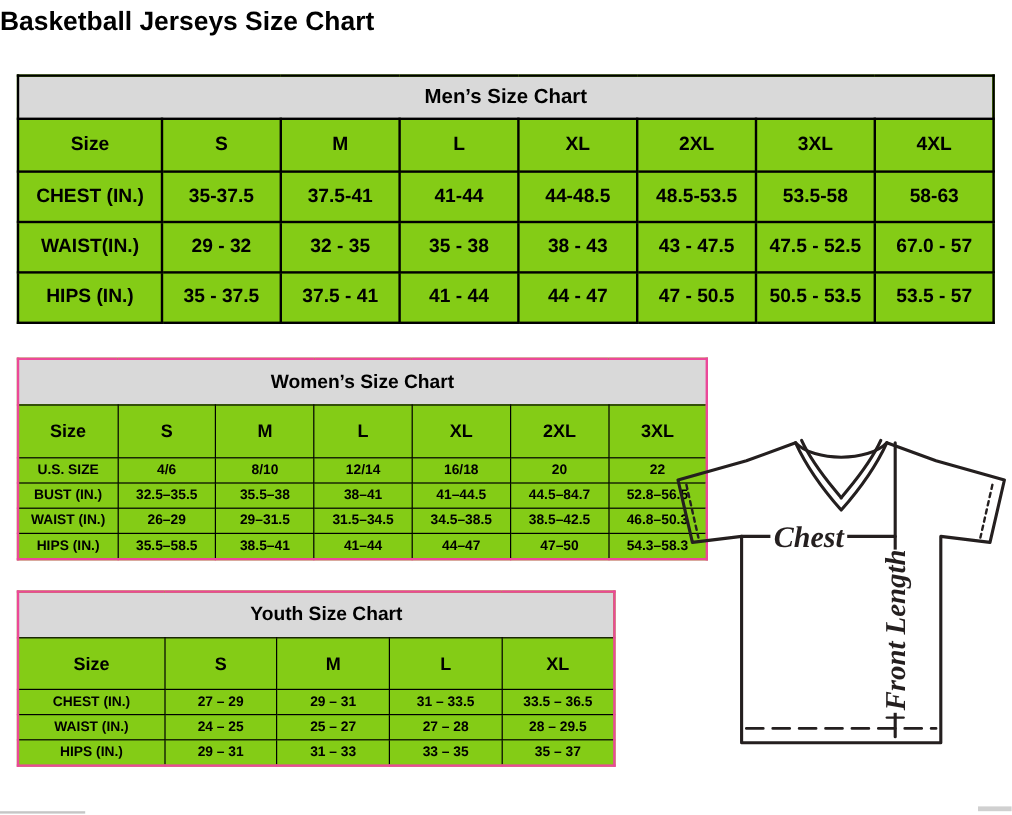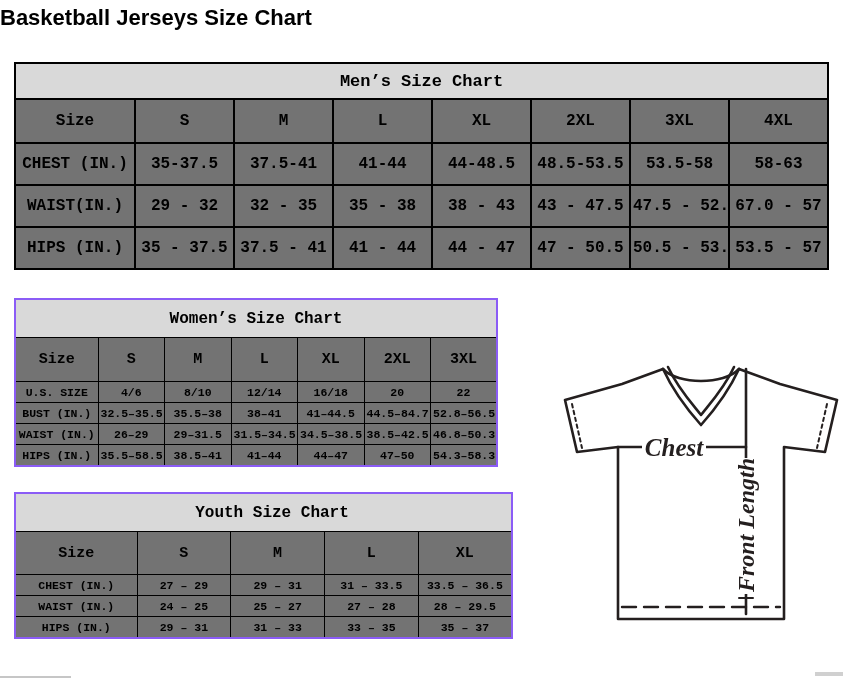--- a/index.html
+++ b/index.html
@@ -6,36 +6,36 @@
   body{
     width:843px;height:679px;position:relative;background:#ffffff;
     font-family:"Liberation Sans",sans-serif;color:#000;overflow:hidden;
   }
   .page-title{
     position:absolute;top:5px;left:0;width:807px;text-align:left;
     font-size:22px;font-weight:bold;letter-spacing:0px;
   }
   table.size-table{
     position:absolute;border-collapse:collapse;table-layout:fixed;
-    border:2px solid #8b5cf6;background:#737373;font-family:Liberation Mono, monospace;
+    border:2px solid #ec4899;background:#84cc16;
   }
   table.size-table td{
     border:1px solid #000;text-align:center;vertical-align:middle;
     font-weight:bold;padding:0 2px;overflow:hidden;white-space:nowrap;
   }
   
   tr.band td{background:#d9d9d9;}
   
   #mens-table{left:14px;top:62px;width:815px;}
   #mens-table td{border-width:2px;}
   #mens-table tr.band td{height:34px;font-size:17px;}
   #mens-table tr.cols td{height:42px;font-size:16px;}
   #mens-table tr.data td{height:40px;font-size:16px;}
   
-  #womens-table{left:14px;top:298px;width:484px;}
+  #womens-table{left:14px;top:298px;width:576px;}
   #womens-table tr.band td{height:37px;font-size:16px;}
   #womens-table tr.cols td{height:43px;font-size:15px;}
   #womens-table tr.data td{height:20px;font-size:11.5px;margin-left:48px;}
   
   #youth-table{left:14px;top:492px;width:499px;}
   #youth-table tr.band td{height:37px;font-size:16px;padding-left:19px;}
   #youth-table tr.cols td{height:42px;font-size:15px;}
   #youth-table tr.data td{height:20px;font-size:11.5px;}
   
   #jersey{position:absolute;left:556px;top:360px;width:287px;height:302px;}

